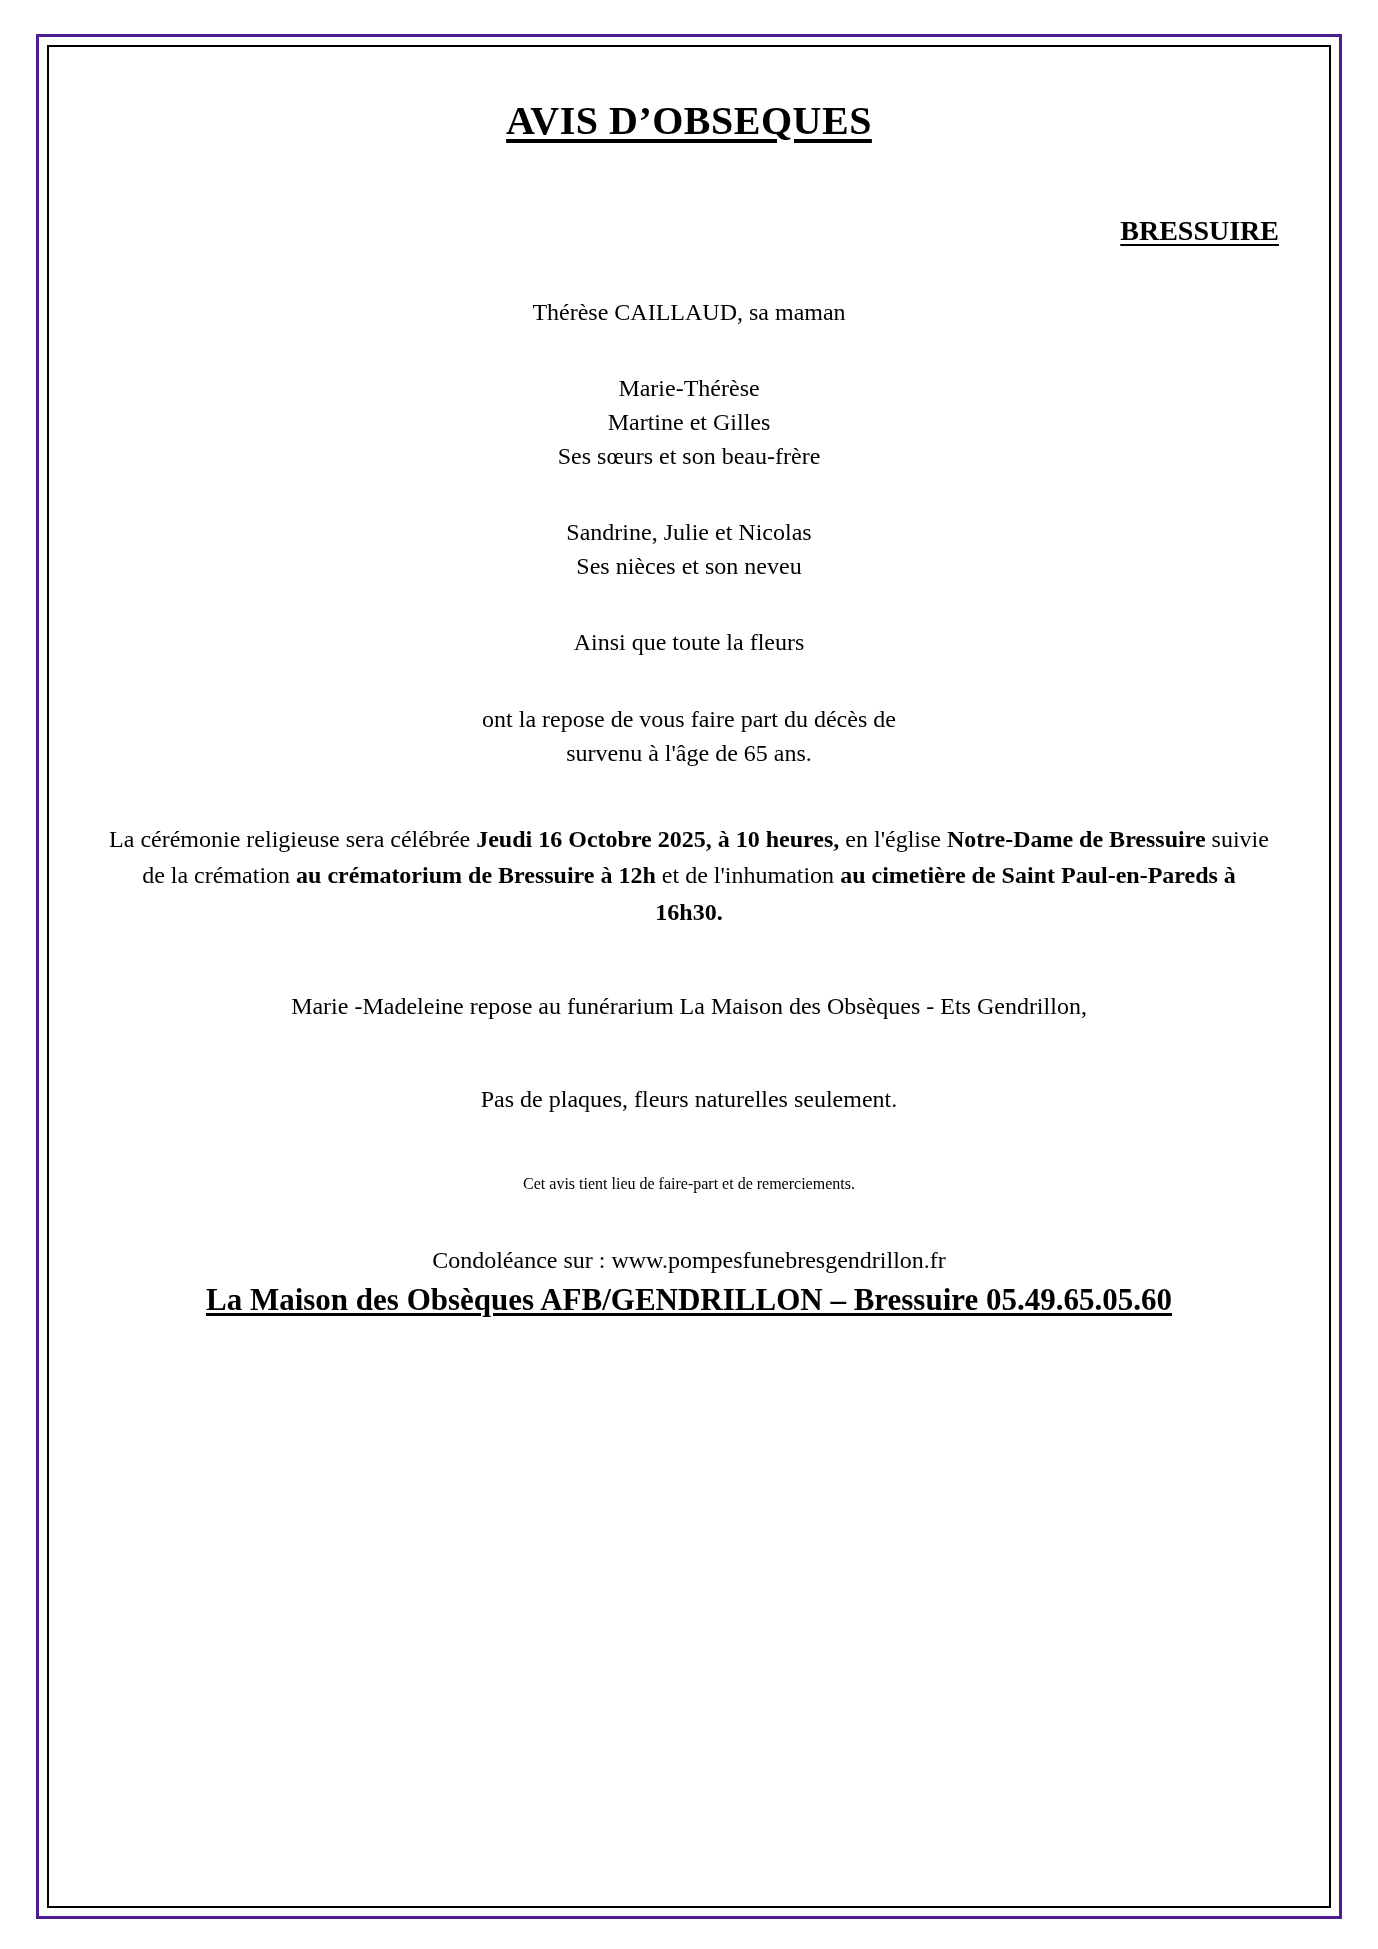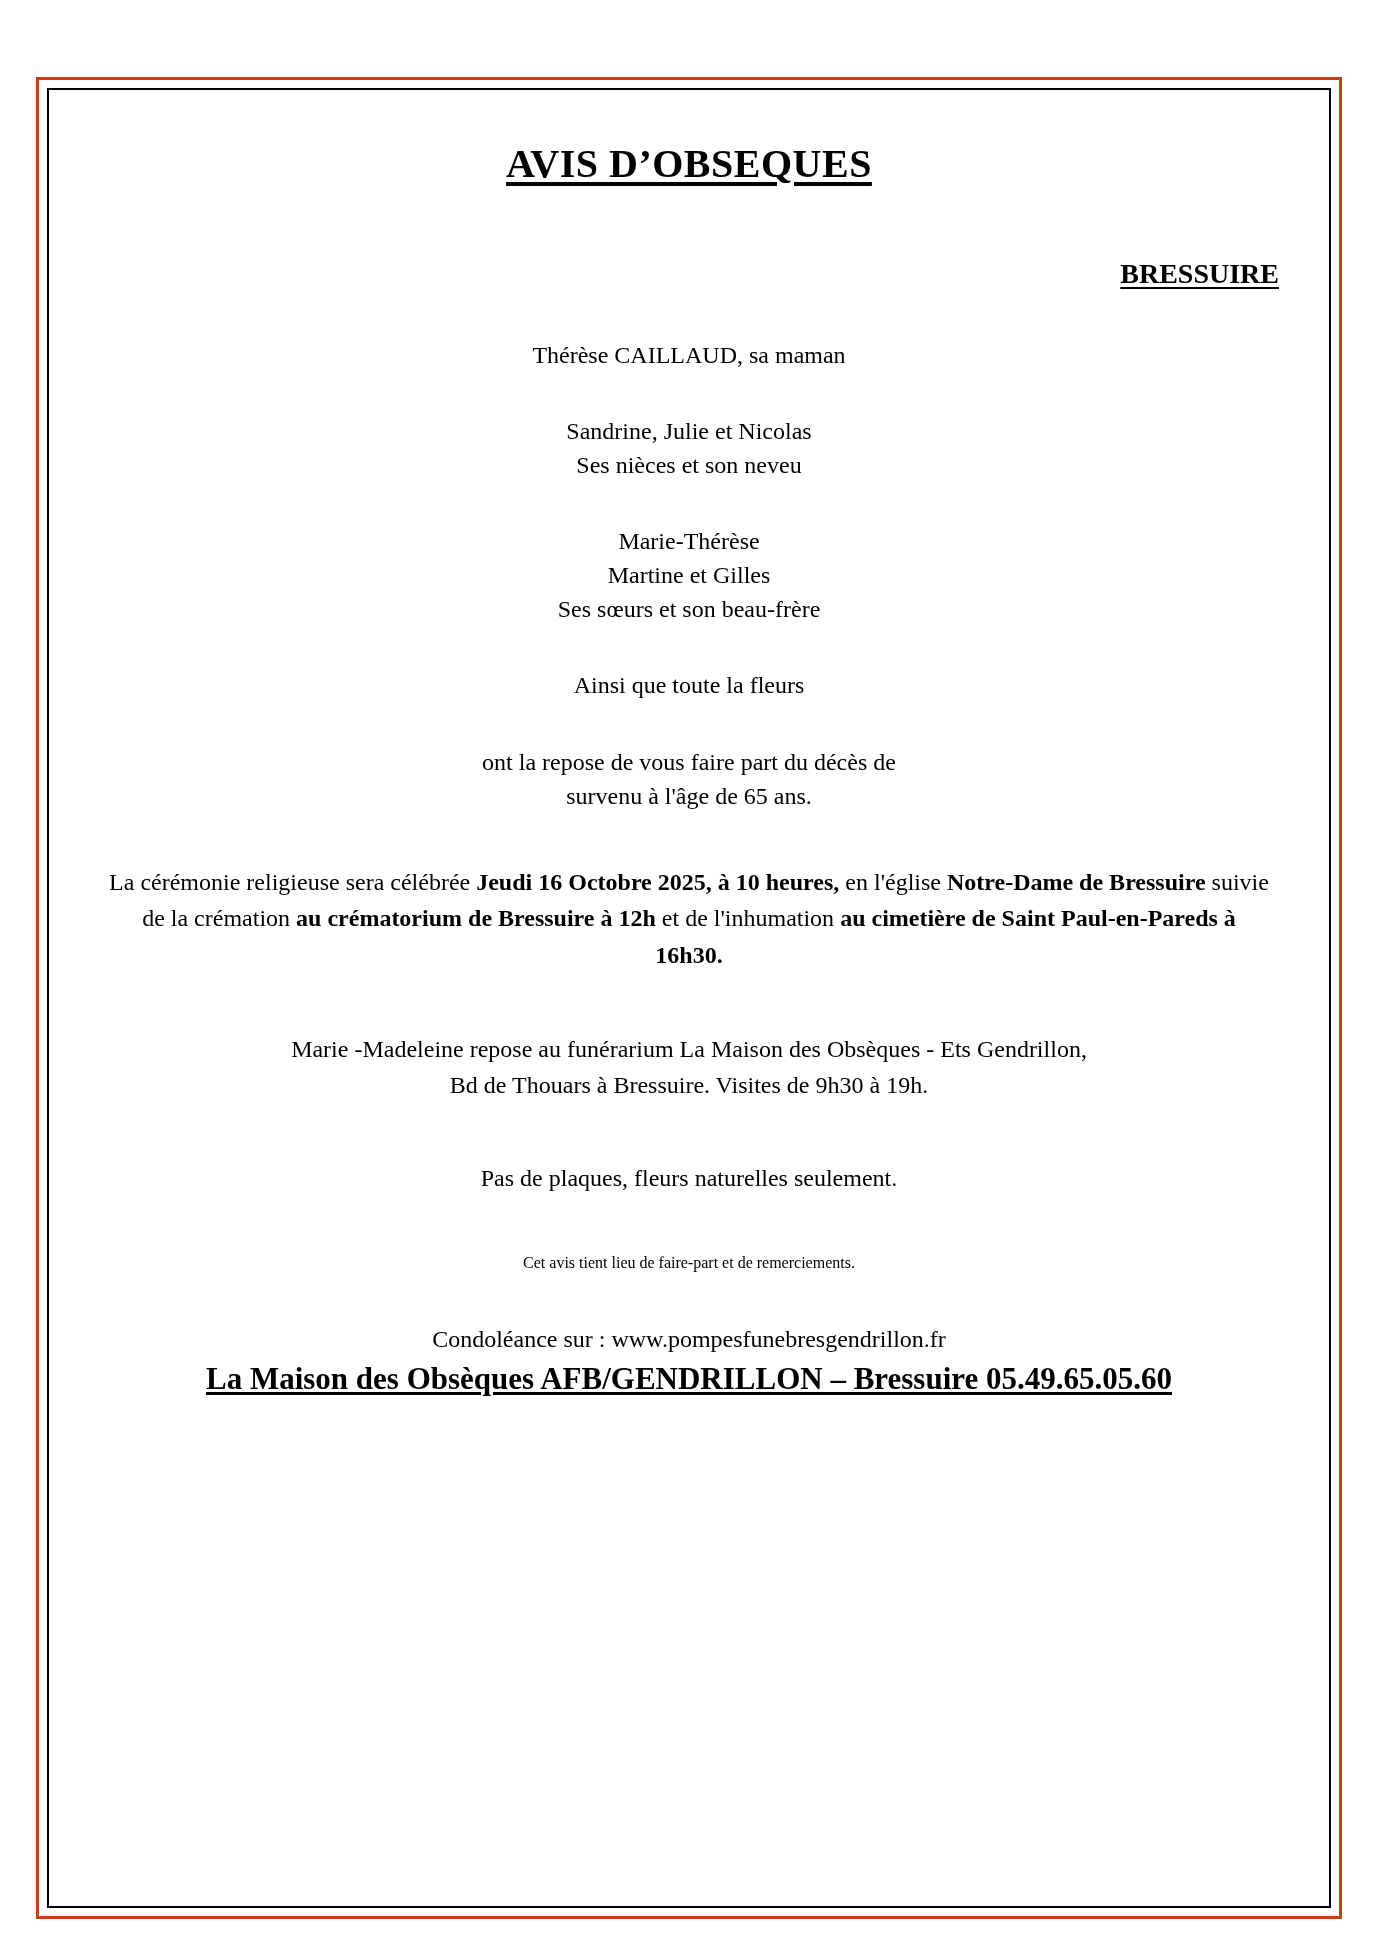--- a/index.html
+++ b/index.html
@@ -21,23 +21,22 @@
     box-sizing: border-box;
     background: #ffffff;
   }
   
   .frame-outer {
     position: absolute;
     left: 36px;
     top: 34px;
     right: 36px;
     bottom: 30px;
-    border: 3px solid #c2410c;
+    border: 3px solid #4c1d95;
     box-sizing: border-box;
-    margin-top: 43px;
   }
   .frame-inner {
     position: absolute;
     left: 8px;
     top: 8px;
     right: 8px;
     bottom: 8px;
     border: 2px solid #000;
     box-sizing: border-box;
   }
@@ -135,43 +134,42 @@
 
     <div class="content">
 
       <h1 class="doc-title">AVIS D’OBSEQUES</h1>
 
       <div class="city">BRESSUIRE</div>
 
       <div class="block gap-lg">Thérèse CAILLAUD, sa maman</div>
 
       <div class="block gap-md">
-        <span class="line">Sandrine, Julie et Nicolas</span>
-        <span class="line">Ses nièces et son neveu</span>
+        <span class="line">Marie-Thérèse</span>
+        <span class="line">Martine et Gilles</span>
+        <span class="line">Ses sœurs et son beau-frère</span>
       </div>
 
       <div class="block gap-md">
-        <span class="line">Marie-Thérèse</span>
-        <span class="line">Martine et Gilles</span>
-        <span class="line">Ses sœurs et son beau-frère</span>
+        <span class="line">Sandrine, Julie et Nicolas</span>
+        <span class="line">Ses nièces et son neveu</span>
       </div>
 
       <div class="block gap-md">Ainsi que toute la fleurs</div>
 
       <div class="block gap-md">ont la repose de vous faire part du décès de</div>
 
       <div class="deceased-age">survenu à l'âge de 65 ans.</div>
 
       <div class="ceremony">
         <span>La cérémonie religieuse sera célébrée </span><b>Jeudi 16 Octobre 2025, à 10 heures,</b><span> en l'église </span><b>Notre-Dame de Bressuire</b><span> suivie de la crémation </span><b>au crématorium de Bressuire à 12h</b><span> et de l'inhumation </span><b>au cimetière de Saint Paul-en-Pareds à 16h30.</b>
       </div>
 
       <div class="funerarium">
         <span class="line">Marie -Madeleine repose au funérarium La Maison des Obsèques - Ets Gendrillon,</span>
-        <span class="line">Bd de Thouars à Bressuire. Visites de 9h30 à 19h.</span>
       </div>
 
       <div class="flowers">Pas de plaques, fleurs naturelles seulement.</div>
 
       <div class="thanks">Cet avis tient lieu de faire-part et de remerciements.</div>
 
       <div class="condolences">
         <span class="line">Condoléance sur : www.pompesfunebresgendrillon.fr</span>
         <span class="line company">La Maison des Obsèques AFB/GENDRILLON – Bressuire 05.49.65.05.60</span>
       </div>

